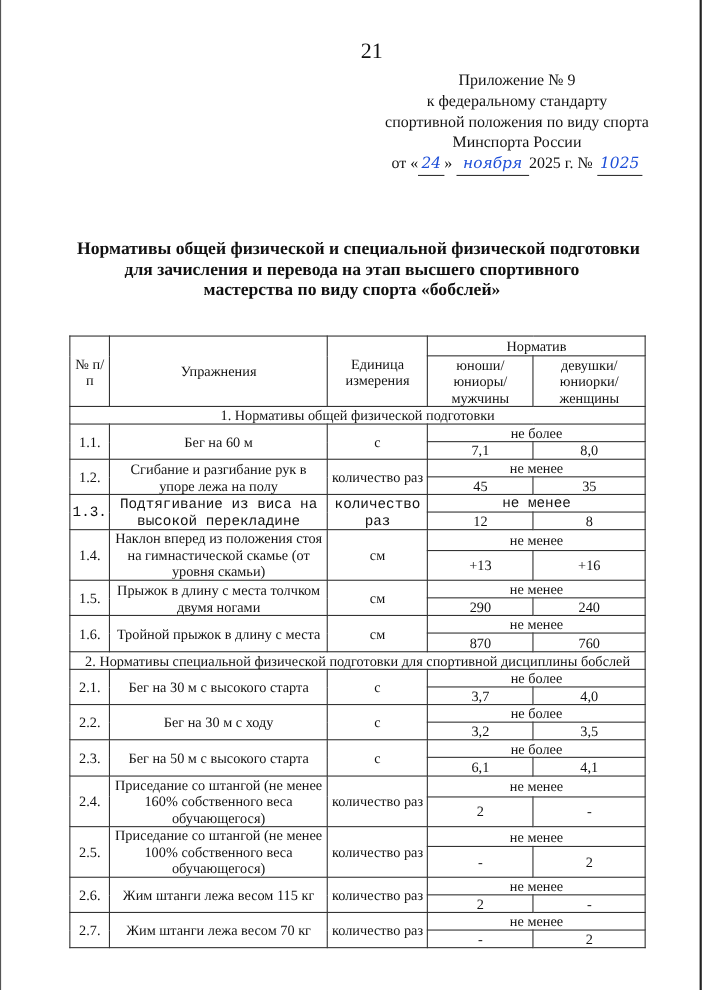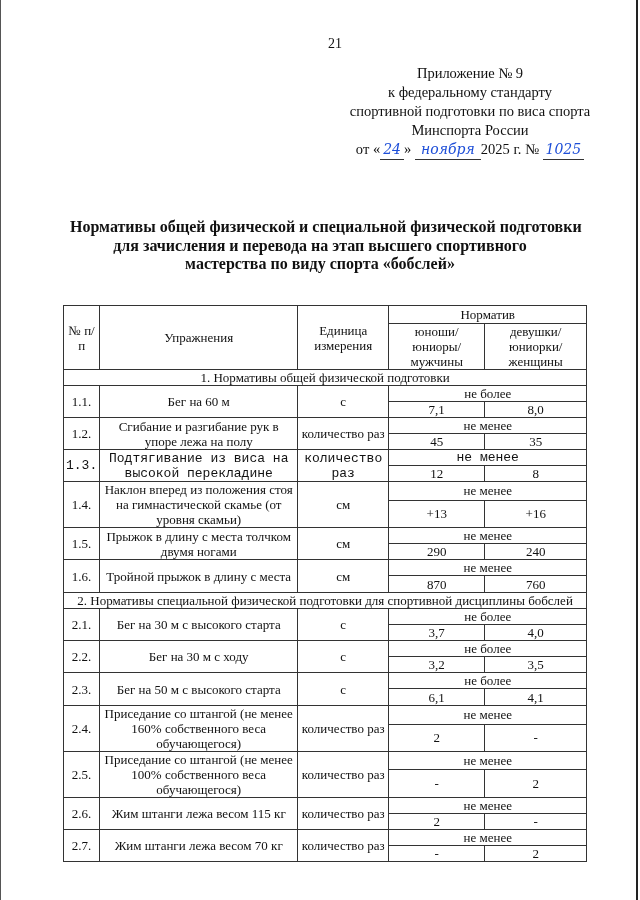--- a/index.html
+++ b/index.html
@@ -1,20 +1,20 @@
 <!DOCTYPE html>
 <html><head>
 <meta charset="utf-8">
 <style>
   html, body { margin:0; padding:0; background:#ffffff; }
   body { width:640px; height:900px; position:relative; overflow:hidden;
          font-family:"Liberation Serif", "DejaVu Serif", serif; color:#111; }
   .edge-left { position:absolute; left:0; top:0; width:1px; height:900px; background:#555; }
   .edge-right { position:absolute; left:636px; top:0; width:2px; height:900px; background:#222; }
-  .page-num { position:absolute; left:328px; top:36px; font-size:14px; }
+  .page-num { position:absolute; left:328px; top:36px; font-size:20px; }
   .appendix { position:absolute; left:330px; top:64px; width:280px; text-align:center;
               font-size:14.5px; line-height:19px; }
   .appendix .line { display:block; white-space:nowrap; }
   .sig { font-family:"DejaVu Serif", serif; font-style:italic; display:inline-block;
          border-bottom:1px solid #333; padding:0 3px; font-size:14px; color:#1d4ed8; }
   .title { position:absolute; left:70px; top:218px; width:500px; text-align:center;
            font-weight:bold; font-size:16px; line-height:18.5px; }
   .title .line { display:block; white-space:nowrap; }
   table.norms { position:absolute; left:63px; top:305px; border-collapse:collapse;
                 font-size:13px; line-height:15px; }
@@ -32,21 +32,21 @@
 <body>
 
 <div class="edge-left"></div>
 <div class="edge-right"></div>
 
 <div class="page-num">21</div>
 
 <div class="appendix">
   <span class="line">Приложение № 9</span>
   <span class="line">к федеральному стандарту</span>
-  <span class="line">спортивной подготовки по виса спорта</span>
+  <span class="line">спортивной положения по виду спорта</span>
   <span class="line">Минспорта России</span>
   <span class="line">
     <span>от «</span><span class="sig">24</span><span>»</span>
     <span class="sig" style="min-width:60px">ноября</span><span>2025 г. №</span>
     <span class="sig">1025</span>
   </span>
 </div>
 
 <div class="title">
   <span class="line">Нормативы общей физической и специальной физической подготовки</span>

